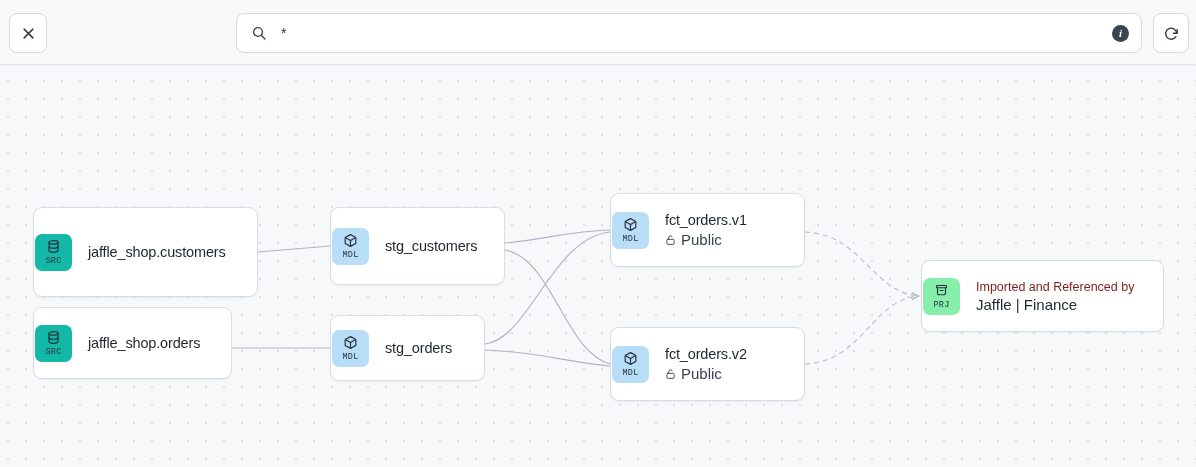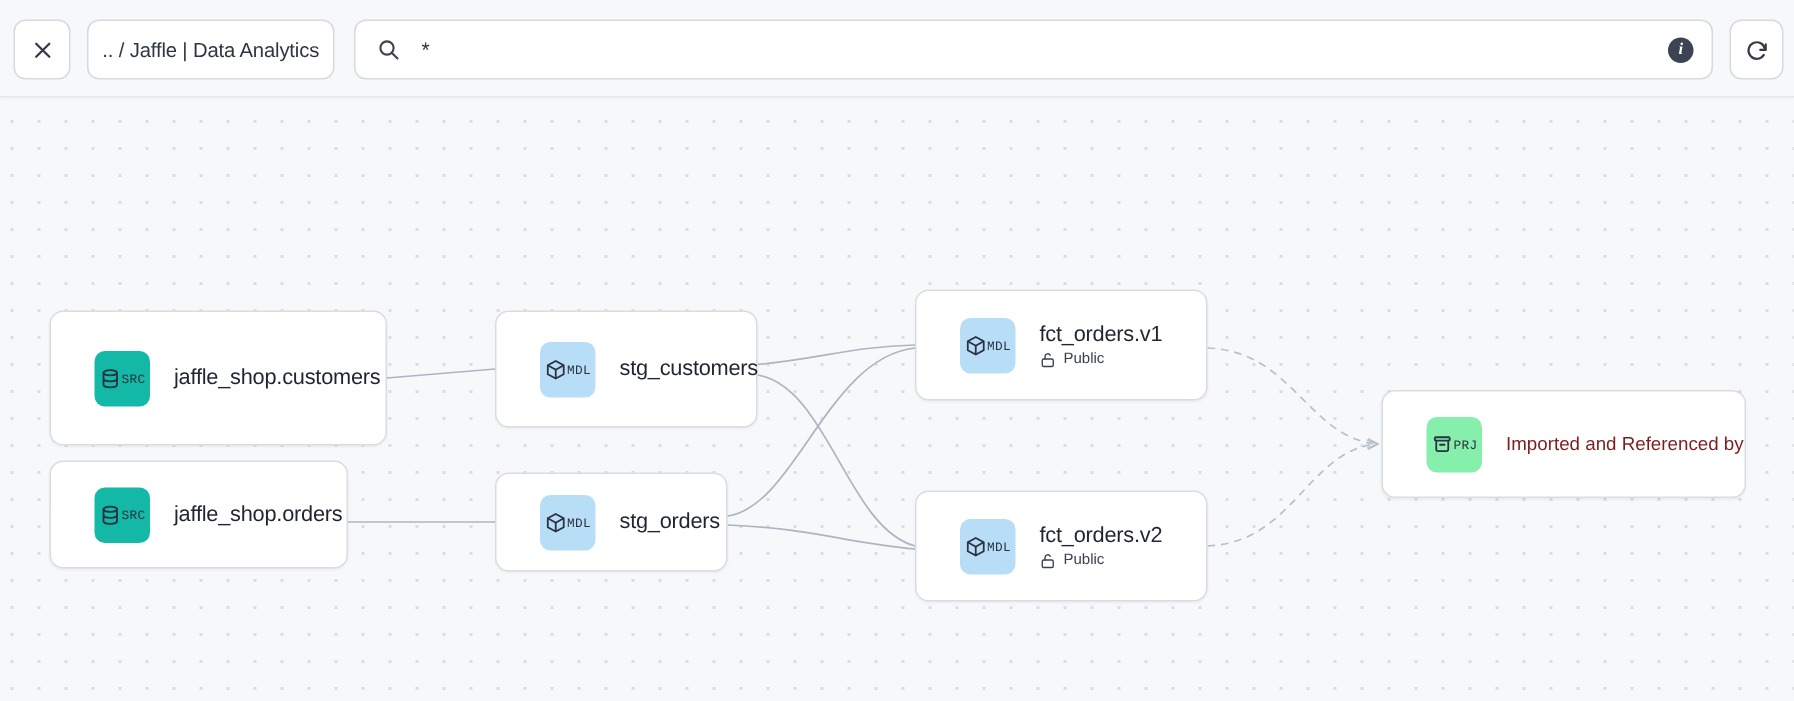--- a/index.html
+++ b/index.html
@@ -113,43 +113,43 @@
     box-shadow: 0 1px 2px rgba(16,24,40,0.05);
     z-index: 10;
     cursor: pointer;
   }
 
   .badge {
     flex: 0 0 auto;
     width: 37px; height: 37px;
     border-radius: 7px;
     display: flex;
-    flex-direction: row;
+    flex-direction: column;
     align-items: center;
     justify-content: center;
-    margin-left: 29px;
+    margin-left: 1px;
     color: #2a3140;
   }
   .badge .glyph { display: flex; align-items: center; justify-content: center; height: 17px; }
   .badge .tag {
     font-size: 8.5px;
     letter-spacing: 0.2px;
     font-family: "Liberation Mono", monospace;
     margin-top: 1px;
     color: #2a3140;
   }
   .badge-src { background: #14b8a6; }
   .badge-mdl { background: #b8ddf7; }
   .badge-prj { background: #86efac; }
 
   .node-body { margin-left: 16px; display: flex; flex-direction: column; justify-content: center; }
   .node-title { font-size: 14.5px; color: #1f2531; letter-spacing: -0.15px; white-space: nowrap; }
   .node-sub {
     display: flex; align-items: center; gap: 5px;
-    font-size: 10px; color: #3a4150; margin-top: 3px; white-space: nowrap;
+    font-size: 15px; color: #3a4150; margin-top: 3px; white-space: nowrap;
   }
   .node-over { font-size: 12.5px; color: #7f1d1d; white-space: nowrap; }
   .node-name-lg { font-size: 15px; color: #1f2531; margin-top: 2px; white-space: nowrap; }
 
   
   #node-src-customers { left: 33px;  top: 207px; width: 225px; height: 90px; }
   #node-src-orders    { left: 33px;  top: 307px; width: 199px; height: 72px; }
   #node-stg-customers { left: 330px; top: 207px; width: 175px; height: 78px; }
   #node-stg-orders    { left: 330px; top: 315px; width: 155px; height: 66px; }
   #node-fct-v1        { left: 610px; top: 193px; width: 195px; height: 74px; }
@@ -315,36 +315,34 @@
         <svg width="15" height="15" viewBox="0 0 24 24" fill="none" stroke="#2a3140" stroke-width="1.9" stroke-linecap="round" stroke-linejoin="round">
           <rect x="4" y="4" width="16" height="3.6" rx="1.2"></rect>
           <path d="M5.6 7.6 v9.2 a2 2 0 0 0 2 2 h8.8 a2 2 0 0 0 2 -2 v-9.2"></path>
           <path d="M9.6 12 h4.8"></path>
         </svg>
       </span>
       <span class="tag">PRJ</span>
     </div>
     <div class="node-body">
       <div class="node-over">Imported and Referenced by</div>
+      <div class="node-name-lg">Jaffle | Finance</div>
     </div>
   </div>
 
   <div id="toolbar">
 
     <div class="tb-btn" id="close-btn">
       <span style="display:flex;">
         <svg width="15" height="15" viewBox="0 0 24 24" fill="none" stroke="#343a47" stroke-width="2.4" stroke-linecap="round">
           <path d="M5 5 L19 19 M19 5 L5 19"></path>
         </svg>
       </span>
     </div>
 
-    <div class="tb-btn" id="breadcrumb-btn">
-      <span>.. / Jaffle | Data Analytics</span>
-    </div>
 
     <div id="search-box">
       <span id="search-icon">
         <svg width="16" height="16" viewBox="0 0 24 24" fill="none" stroke="#3b4252" stroke-width="2.1" stroke-linecap="round">
           <circle cx="10.5" cy="10.5" r="6.6"></circle>
           <path d="M15.4 15.4 L21 21"></path>
         </svg>
       </span>
       <span id="search-value">*</span>
       <span id="info-icon">i</span>

